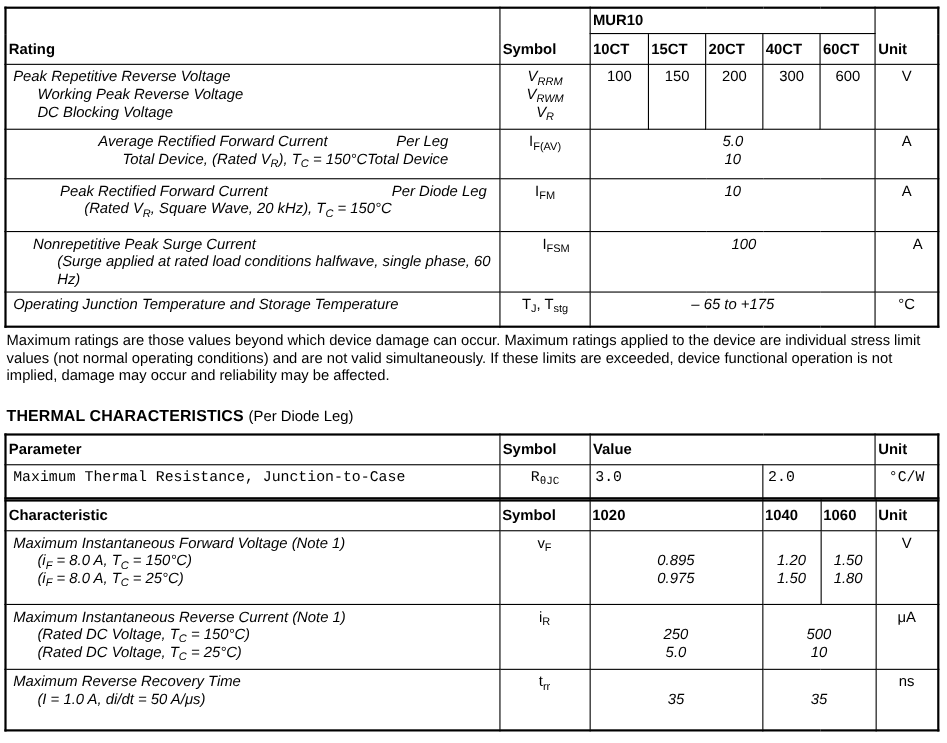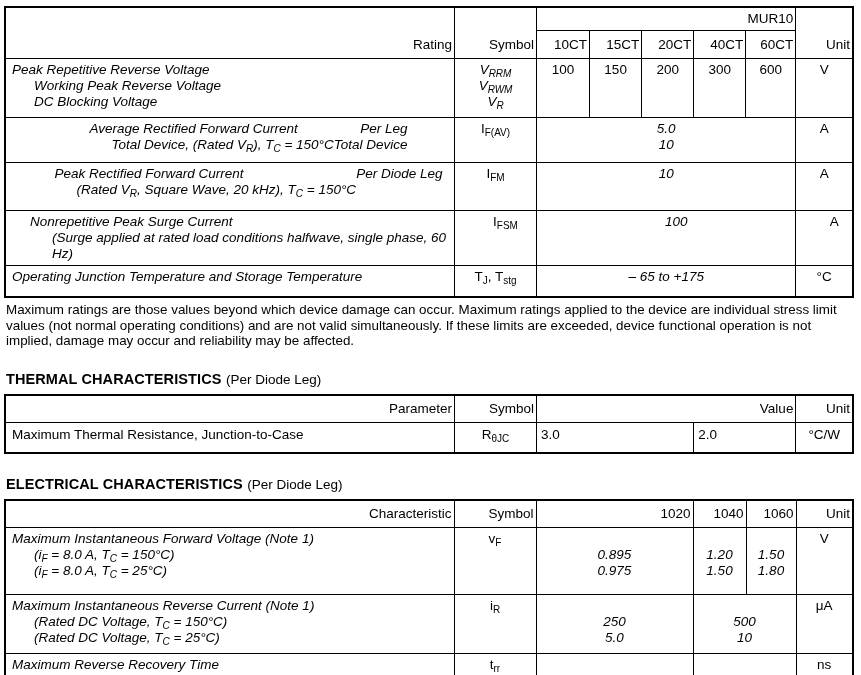--- a/index.html
+++ b/index.html
@@ -1,21 +1,21 @@
 <!DOCTYPE html>
 <html><head>
 <meta charset="utf-8">
 <style>
   html,body{margin:0;padding:0;background:#fff;color:#000;}
   body{width:861px;height:675px;overflow:hidden;font-family:"Liberation Sans","DejaVu Sans",sans-serif;}
   .page{padding:6px 5px 0 4px;}
 
   table{border-collapse:collapse;table-layout:fixed;width:850px;border:2px solid #000;}
   th,td{border:1.5px solid #000;vertical-align:top;font-size:13.5px;line-height:16px;padding:2px 4px;}
-  th{font-weight:normal;text-align:right;vertical-align:middle;padding:3px 2px;}
+  th{font-weight:bold;text-align:left;vertical-align:middle;padding:3px 2px;}
   th.bottom{vertical-align:bottom;padding-bottom:5px;}
 
   td.rating{padding:3px 6px 3px 6px;text-align:left;}
   td.sym,td.val,td.unit{text-align:center;padding-top:3px;}
   .ln{min-height:16px;font-style:italic;}
   .ind .ln:not(:first-child){padding-left:22px;}
   sub{font-size:74%;line-height:0;vertical-align:-3px;}
 
   .split{display:flex;justify-content:center;margin-left:37px;}
   .rightcol{text-align:right;white-space:nowrap;}
@@ -30,21 +30,21 @@
   .ratings tr.r5 td{height:24px;}
 
   .note{margin:4px 0 0 2px;font-size:13.4px;line-height:15.6px;}
 
   .sec{margin:21px 0 6px 2px;}
   .sec-title{font-weight:bold;font-size:14.5px;letter-spacing:0.1px;}
   .sec-sub{font-size:13.5px;}
 
   .thermal tr.hd th{height:20px;}
   .thermal tr.d1 td{height:22px;}
-  .thermal td{padding-top:4px;}
+  .thermal td{padding-top:4px;font-family:Liberation Mono, monospace;}
   .thermal td.pval{text-align:left;}
 
   .electrical tr.hd th{height:20px;}
   .electrical tr.e1 td{height:60px;}
   .electrical tr.e2 td{height:52px;}
   .electrical tr.e3 td{height:48px;}
 </style>
 </head>
 <body>
 
@@ -183,24 +183,20 @@
       <tr class="d1">
         <td class="rating">Maximum Thermal Resistance, Junction-to-Case</td>
         <td class="sym">R<sub>θJC</sub></td>
         <td class="pval">3.0</td>
         <td class="pval">2.0</td>
         <td class="unit">°C/W</td>
       </tr>
     </tbody>
   </table>
 
-  <div class="sec">
-    <span class="sec-title">ELECTRICAL CHARACTERISTICS</span>
-    <span class="sec-sub">(Per Diode Leg)</span>
-  </div>
   <table class="electrical">
     <colgroup>
       <col style="width:449px">
         <col style="width:82px">
         <col style="width:157px">
         <col style="width:53px">
         <col style="width:50px">
         <col style="width:57px">
     </colgroup>
     <thead>

